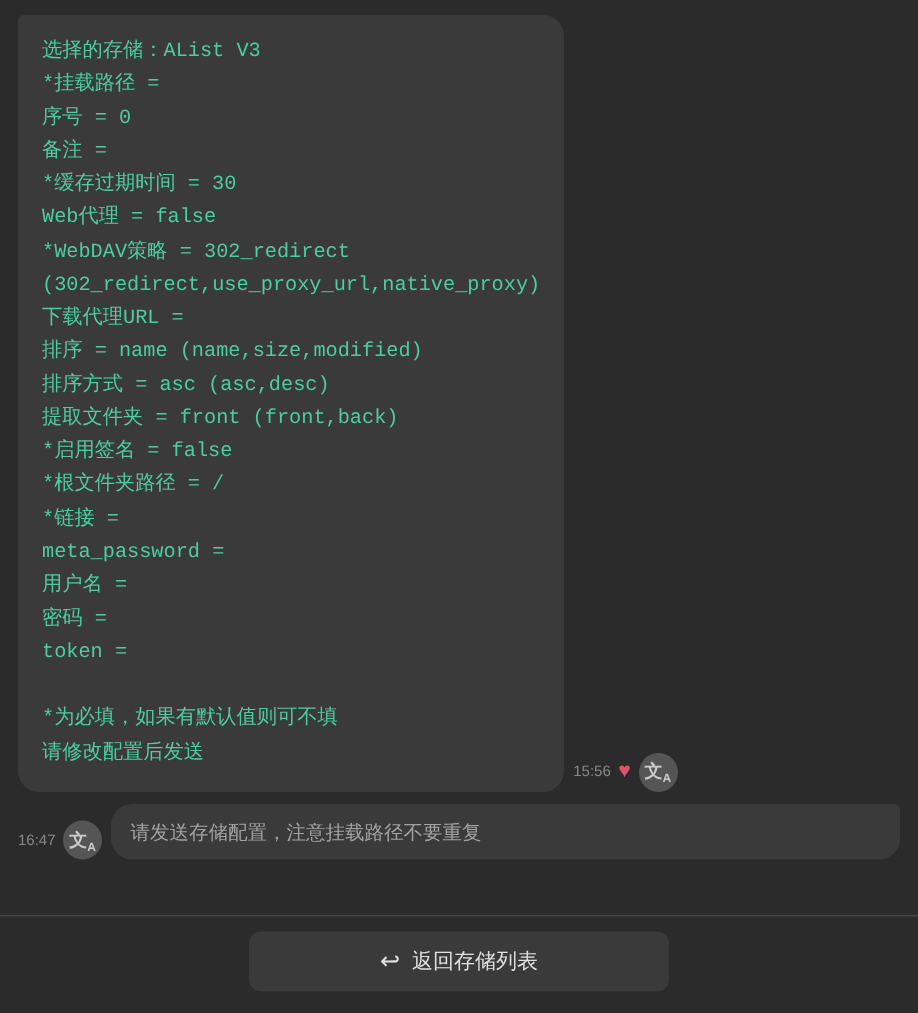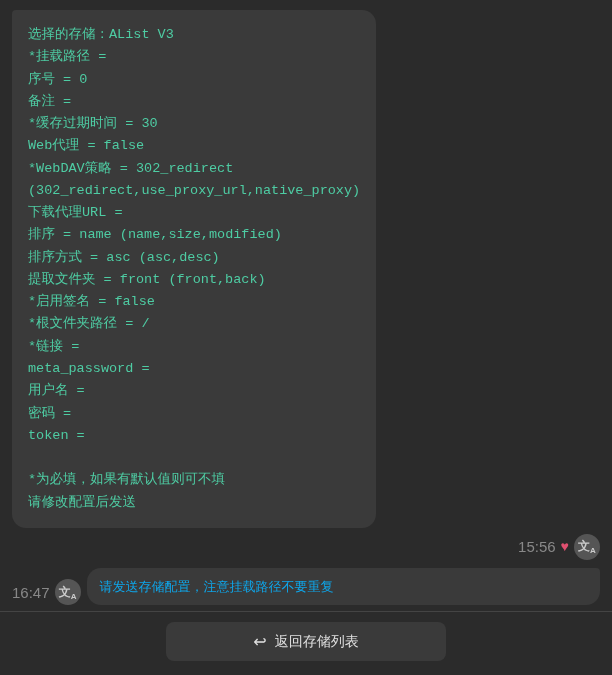--- a/index.html
+++ b/index.html
@@ -44,39 +44,39 @@
       max-width: 88%;
       font-size: 13.5px;
       line-height: 1.65;
       white-space: pre-wrap;
       word-break: break-all;
     }
 
     
     .message-row {
       display: flex;
-      flex-direction: column;
+      flex-direction: row;
       align-items: flex-end;
       gap: 6px;
     }
 
     .message-row.right {
       flex-direction: row-reverse;
     }
 
     .meta-row {
       display: flex;
       align-items: center;
       gap: 5px;
       flex-shrink: 0;
     }
 
     .timestamp {
       color: #888;
-      font-size: 15px;
+      font-size: 10px;
       font-family: sans-serif;
     }
 
     .heart-icon {
       color: #e05070;
       font-size: 14px;
     }
 
     .translate-btn {
       background: #555;
@@ -98,21 +98,21 @@
 
     
     .bottom-area {
       background: #2b2b2b;
       border-top: 1px solid #444;
     }
 
     .bottom-bubble {
       flex: 1;
       background: #3a3a3a;
-      color: #0ea5e9;
+      color: #a3a3a3;
       padding: 9px 13px;
       border-radius: 14px 4px 14px 14px;
       font-size: 13px;
       line-height: 1.5;
       font-family: sans-serif;
     }
 
     .action-bar {
       padding: 10px 16px 14px;
       display: flex;

